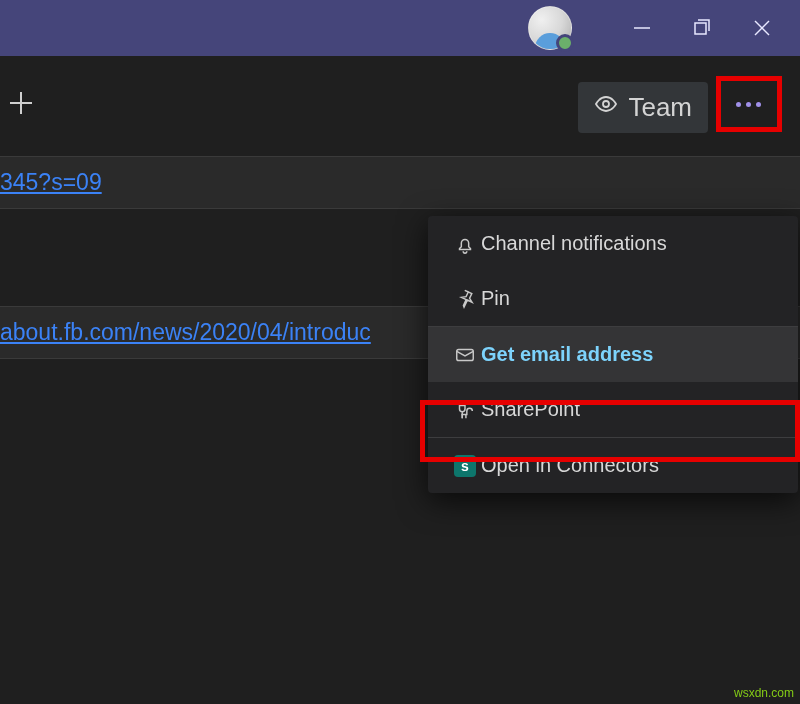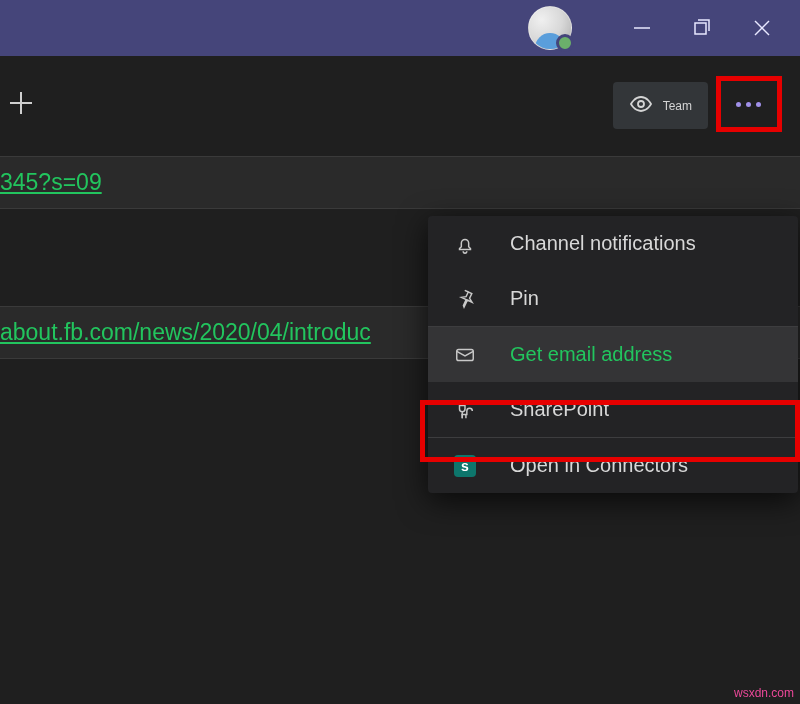--- a/index.html
+++ b/index.html
@@ -75,21 +75,21 @@
     .team-btn {
       position: absolute;
       top: 26px; right: 92px;
       background: #333639;
       border-radius: 4px;
       padding: 10px 16px;
       display: flex;
       align-items: center;
       gap: 10px;
       color: #d4d4d4;
-      font-size: 12px;
+      font-size: 26px;
     }
     .more-btn {
       position: absolute;
       top: 26px; right: 24px;
       width: 56px; height: 44px;
       display: flex;
       align-items: center;
       justify-content: center;
       gap: 5px;
     }
@@ -105,58 +105,58 @@
       left: 0;
       right: 0;
       background: #2a2a2a;
       border-top: 1px solid #3a3a3a;
       border-bottom: 1px solid #3a3a3a;
       padding: 12px 0;
     }
     .msg1 { top: 100px; }
     .msg2 { top: 250px; }
     .link {
-      color: #22c55e;
+      color: #3b82f6;
       font-size: 23px;
       padding-left: 0;
       text-decoration: underline;
       white-space: nowrap;
     }
     
     .menu {
       position: absolute;
       top: 160px;
       left: 428px;
       width: 370px;
       background: #232325;
       border-radius: 4px;
       box-shadow: 0 8px 30px rgba(0,0,0,0.7);
     }
     .menu-item {
       display: flex;
       align-items: center;
-      gap: 32px;
+      gap: 3px;
       padding: 16px 24px;
       font-size: 20px;
       color: #d8d8d8;
       cursor: pointer;
     }
-    .menu-item.hover { background: #343436; color: #22c55e; }
+    .menu-item.hover { background: #343436; color: #7dd3fc; font-weight: bold; }
     .menu-item .mi-icon { width: 26px; display:flex; justify-content:center; color:#c8c8c8; }
     .menu-divider { height:1px; background:#3d3d3f; }
     .highlight-get {
       position: absolute;
       top: 344px; left: 420px;
       width: 380px; height: 62px;
       border: 5px solid #e60000;
       pointer-events: none;
     }
     .watermark {
       position:absolute; bottom:4px; right:6px;
-      font-size:12px; color:#ec4899;
+      font-size:12px; color:#84cc16;
     }
     .sp-icon {
       width:22px;height:22px;border-radius:4px;
       background:#0d766c;color:#fff;font-size:14px;font-weight:bold;
       display:flex;align-items:center;justify-content:center;
     }
   </style>
 </head>
 <body>
 

